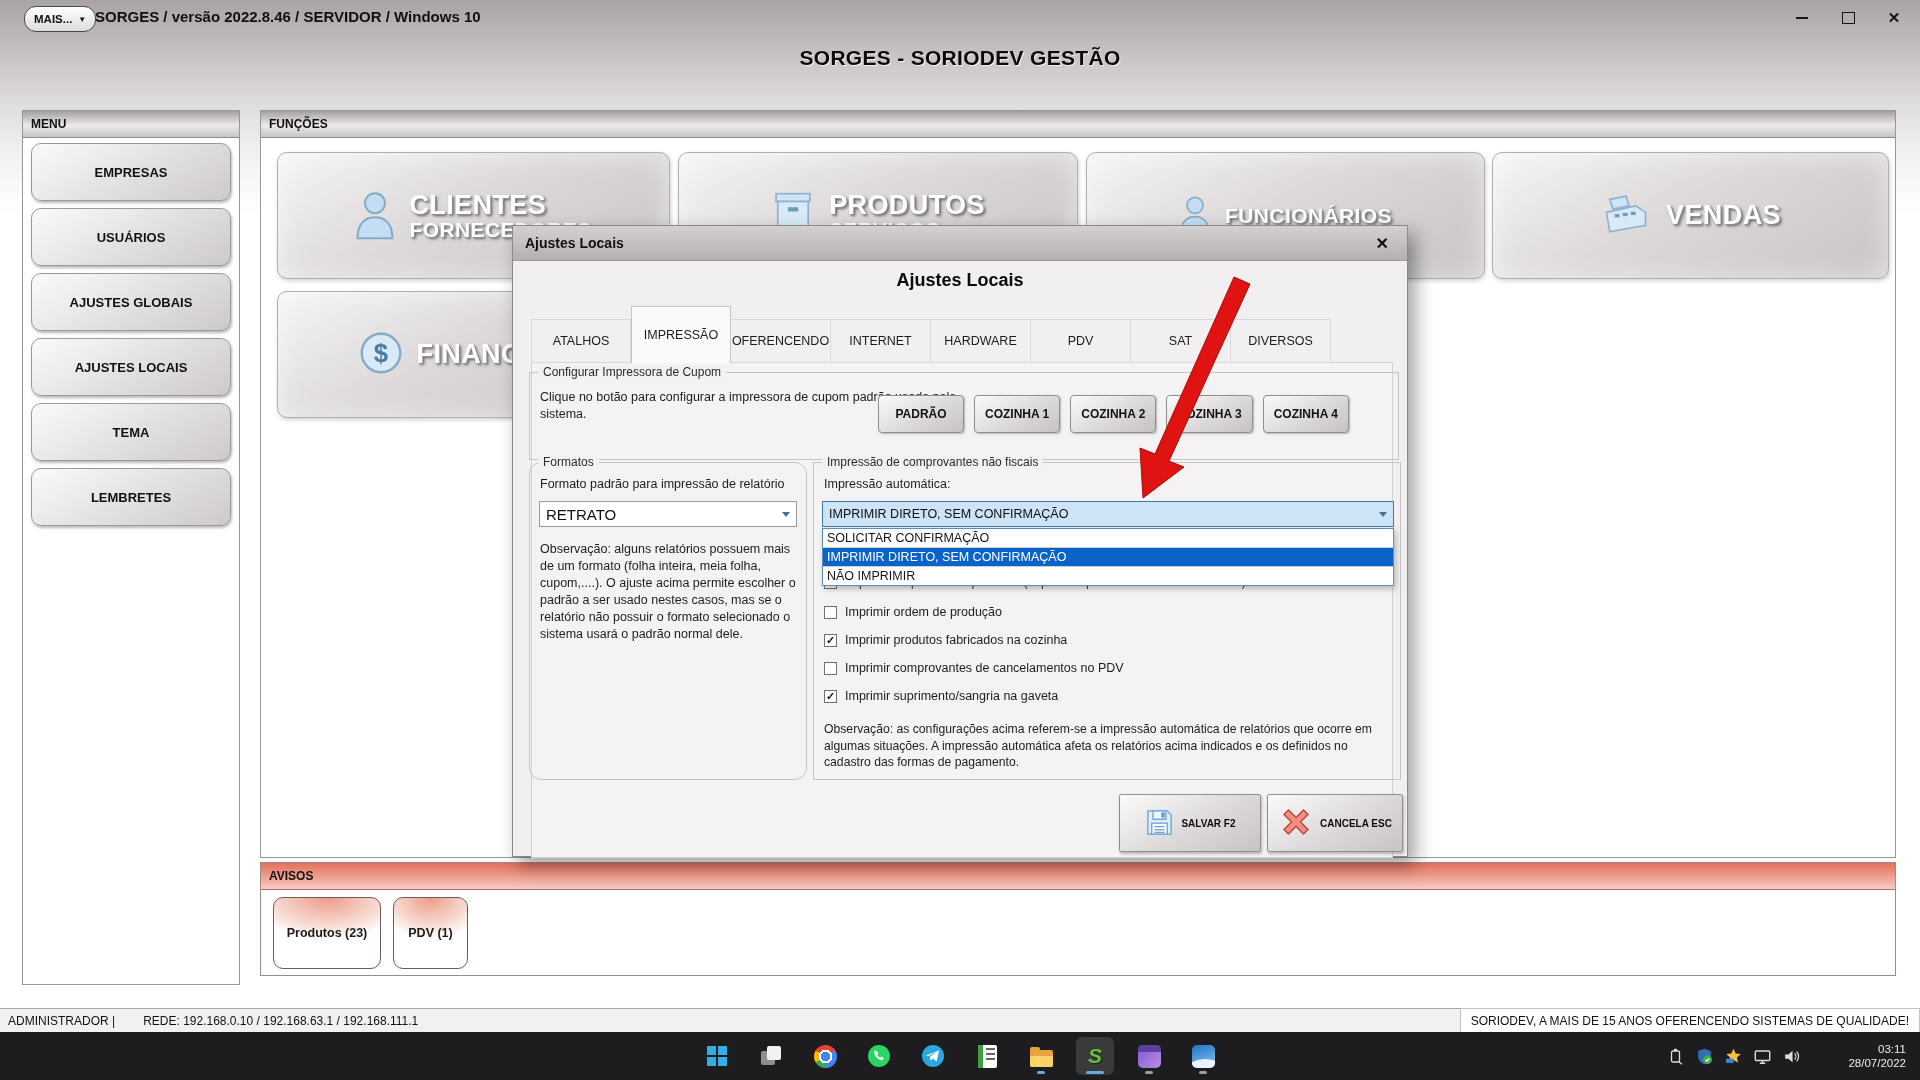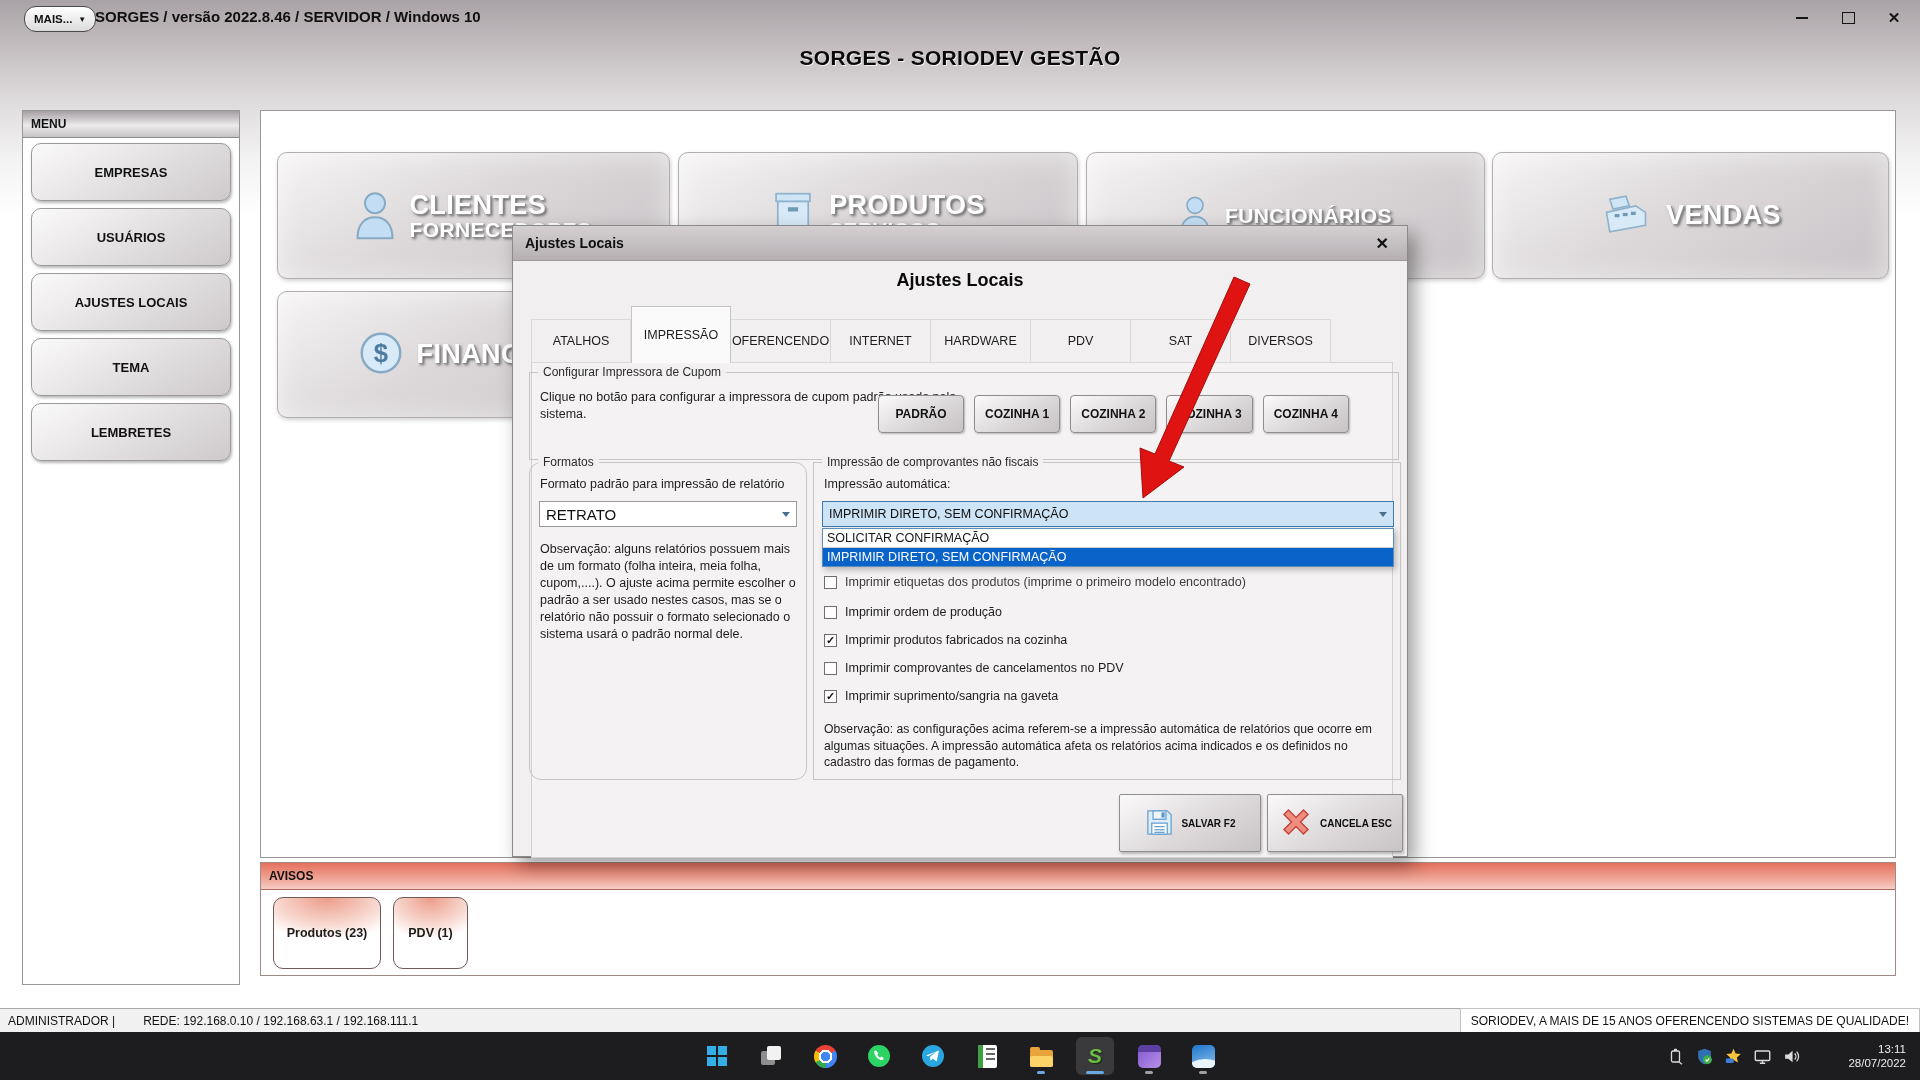--- a/index.html
+++ b/index.html
@@ -193,36 +193,40 @@
     <div class="menu-list">
 
         <button class="menu-btn">
           <span>EMPRESAS</span>
         </button>
 
         <button class="menu-btn">
           <span>USUÁRIOS</span>
         </button>
 
+        <button class="menu-btn">
+          <span>AJUSTES GLOBAIS</span>
+        </button>
 
         <button class="menu-btn">
           <span>AJUSTES LOCAIS</span>
         </button>
 
         <button class="menu-btn">
           <span>TEMA</span>
         </button>
 
         <button class="menu-btn">
           <span>LEMBRETES</span>
         </button>
       </div>
   </div>
 
   <div class="panel funcoes-panel">
+    <div class="panel-header">FUNÇÕES</div>
 
     <div class="func-btn" style="left:16px;top:41px;width:391px;height:125px;">
       <span>
         <svg width="40" height="52" viewBox="0 0 24 30">
             <circle cx="12" cy="8.5" r="6" fill="#c3def4" stroke="#86aac4" stroke-width="1.2"></circle>
             <path d="M1.5 29.5 C1.5 21 6 17 12 17 C18 17 22.5 21 22.5 29.5 Z" fill="#c3def4" stroke="#86aac4" stroke-width="1.2"></path>
           </svg>
       </span>
       <span class="func-text">
         <span class="func-label fl-big">CLIENTES</span>
@@ -357,20 +361,21 @@
         <span>IMPRIMIR DIRETO, SEM CONFIRMAÇÃO</span>
         <span class="chev"></span>
       </div>
 
       <div class="dd-list">
 
           <div class="dd-item">SOLICITAR CONFIRMAÇÃO</div>
 
           <div class="dd-item highlighted">IMPRIMIR DIRETO, SEM CONFIRMAÇÃO</div>
 
+          <div class="dd-item">NÃO IMPRIMIR</div>
         </div>
 
       <label class="chk-row partial-row">
         <span class="chk"></span>
         <span class="chk-label">Imprimir etiquetas dos produtos (imprime o primeiro modelo encontrado)</span>
       </label>
 
       <div class="chk-stack">
 
           <label class="chk-row">
@@ -526,18 +531,18 @@
       </span>
       <span class="tray-ic">
         <svg width="17" height="17" viewBox="0 0 16 16">
             <path d="M2 6 h3 l4-3.5 v11 L5 10 H2 Z" fill="#dcdcdc"></path>
             <path d="M11 5.2 a4 4 0 0 1 0 5.6 M12.8 3.4 a6.6 6.6 0 0 1 0 9.2" stroke="#dcdcdc" stroke-width="1.2" fill="none"></path>
           </svg>
       </span>
     </div>
 
     <div class="tb-clock">
-      <span>13:11</span>
+      <span>03:11</span>
       <span>28/07/2022</span>
     </div>
   </div>
 
 </div>
 
 </body></html>

